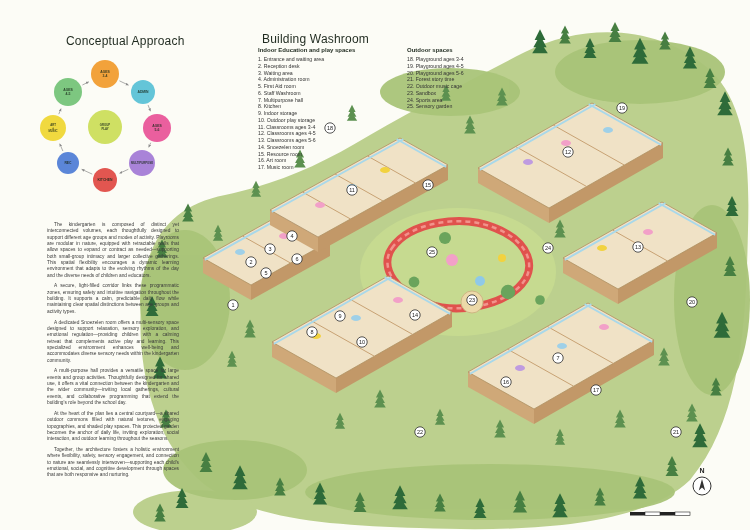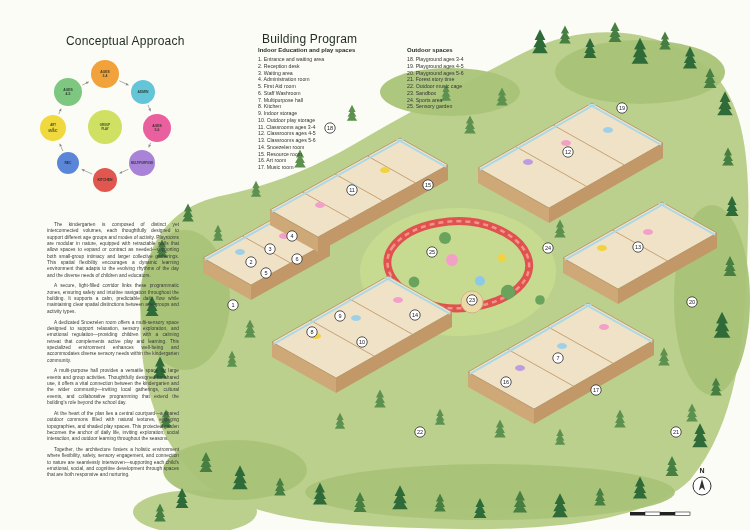--- a/index.html
+++ b/index.html
@@ -311,21 +311,21 @@
 
   <div class="paras abs" style="left:47px;top:222px;width:132px;">
       <p>The kindergarten is composed of distinct yet interconnected volumes, each thoughtfully designed to support different age groups and modes of activity. Playrooms are modular in nature, equipped with retractable walls that allow spaces to expand or contract as needed—supporting both small-group intimacy and larger collective gatherings. This spatial flexibility encourages a dynamic learning environment that adapts to the evolving rhythms of the day and the diverse needs of children and educators.</p>
       <p>A secure, light-filled corridor links these programmatic zones, ensuring safety and intuitive navigation throughout the building. It supports a calm, predictable daily flow while maintaining clear spatial distinctions between age groups and activity types.</p>
       <p>A dedicated Snoezelen room offers a multi-sensory space designed to support relaxation, sensory exploration, and emotional regulation—providing children with a calming retreat that complements active play and learning. This specialized environment enhances well-being and accommodates diverse sensory needs within the kindergarten community.</p>
       <p>A multi-purpose hall provides a versatile space for large events and group activities. Thoughtfully designed for shared use, it offers a vital connection between the kindergarten and the wider community—inviting local gatherings, cultural events, and collaborative programming that extend the building's role beyond the school day.</p>
       <p>At the heart of the plan lies a central courtyard—a shared outdoor commons filled with natural textures, engaging topographies, and shaded play spaces. This protected garden becomes the anchor of daily life, inviting exploration, social interaction, and outdoor learning throughout the seasons.</p>
       <p>Together, the architecture fosters a holistic environment where flexibility, safety, sensory engagement, and connection to nature are seamlessly interwoven—supporting each child's emotional, social, and cognitive development through spaces that are both responsive and nurturing.</p>
     </div>
 
-  <h1 class="h1 abs" style="left:258px;top:28px;">Building Program</h1>
+  <h1 class="h1 abs" style="left:258px;top:28px;">Building Washroom</h1>
 
   <div class="abs" style="left:258px;top:47px;width:145px;">
     <div class="h2">Indoor Education and play spaces</div>
     <div class="legend">
         <div class="legend-row">1.  Entrance and waiting area</div>
         <div class="legend-row">2.  Reception desk</div>
         <div class="legend-row">3.  Waiting area</div>
         <div class="legend-row">4.  Administration room</div>
         <div class="legend-row">5.  First Aid room</div>
         <div class="legend-row">6.  Staff Washroom</div>

